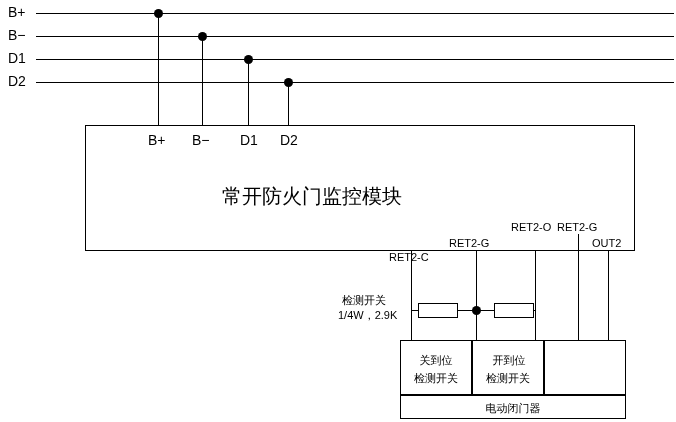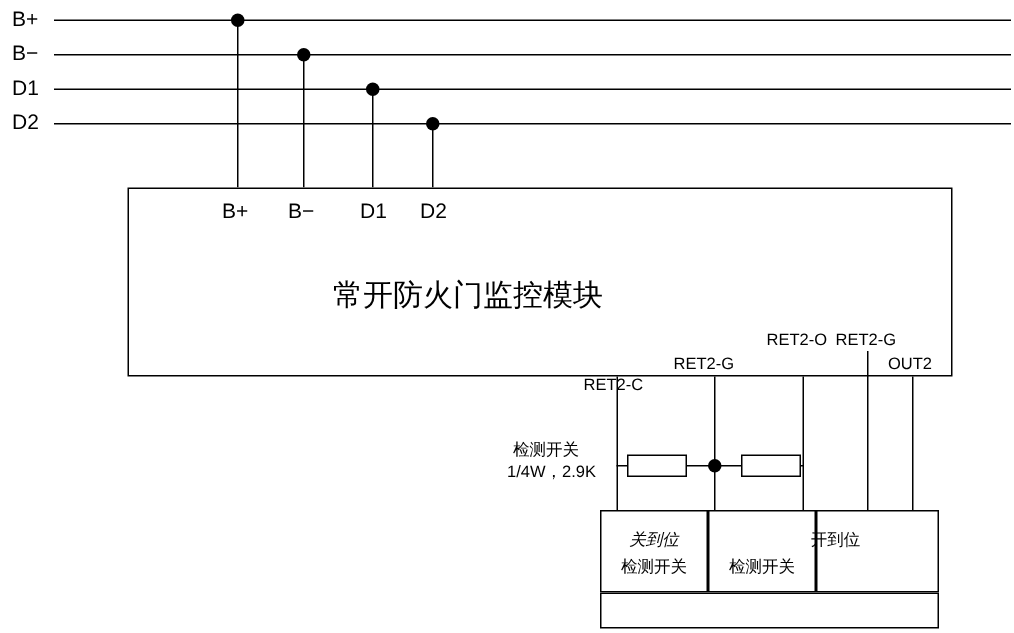--- a/index.html
+++ b/index.html
@@ -126,22 +126,23 @@
   <div class="lbl small-label" style="left:338px; top:310px;">1/4W，2.9K</div>
 
   <div class="wire vline" style="left:411px; top:310px; height:30px;"></div>
   <div class="wire vline" style="left:476px; top:310px; height:30px;"></div>
   <div class="wire vline" style="left:535px; top:310px; height:30px;"></div>
 
   <div class="box" style="left:400px; top:340px; width:72px; height:55px;"></div>
   <div class="box" style="left:472px; top:340px; width:72px; height:55px;"></div>
   <div class="box" style="left:544px; top:340px; width:82px; height:55px;"></div>
 
-  <div class="cn-box-text" style="left:400px; top:353px; width:72px;font-style:italic;">关到位</div>
+  <div class="cn-box-text" style="left:400px; top:353px; width:72px;">关到位</div>
   <div class="cn-box-text" style="left:400px; top:371px; width:72px;">检测开关</div>
 
-  <div class="cn-box-text" style="left:472px; top:353px; width:74px;padding-left:48px;">开到位</div>
+  <div class="cn-box-text" style="left:472px; top:353px; width:74px;">开到位</div>
   <div class="cn-box-text" style="left:472px; top:371px; width:72px;">检测开关</div>
 
 
   <div class="box" style="left:400px; top:395px; width:226px; height:24px;"></div>
+  <div class="cn-box-text" style="left:400px; top:401px; width:226px;">电动闭门器</div>
 
 </div>
 
 </body></html>

